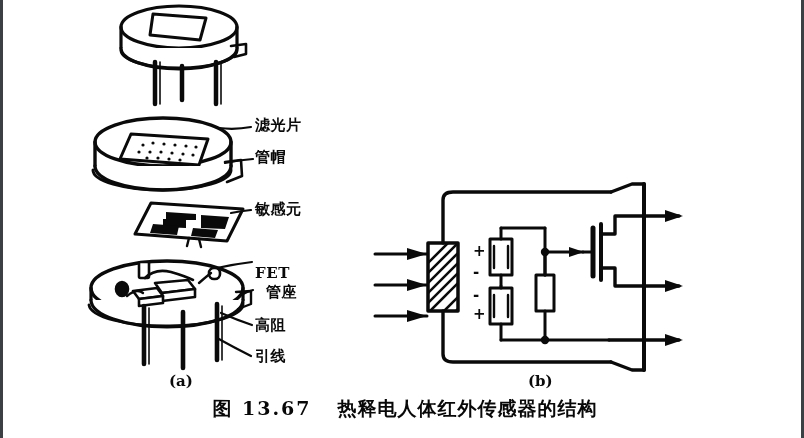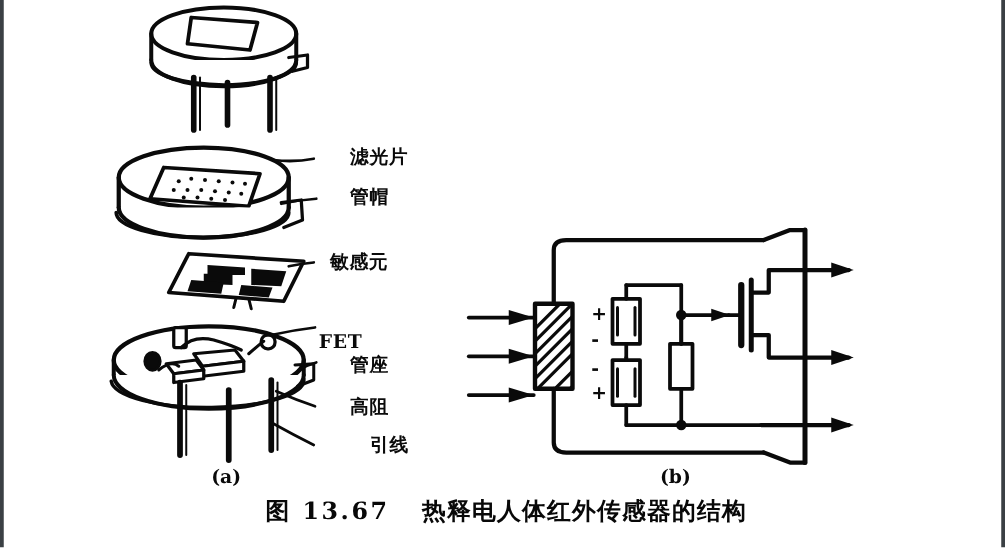--- a/index.html
+++ b/index.html
@@ -21,21 +21,21 @@
   svg{display:block;}
 
   .lbl{
     position:absolute;
     font-family:"DejaVu Sans","Liberation Sans",sans-serif;
     color:#0a0a0a;
     font-weight:700;
     white-space:nowrap;
     letter-spacing:0.5px;
   }
-  .lbl-cn{font-size:15px;margin-left:25px;}
+  .lbl-cn{font-size:15px;}
   .lbl-en{font-size:15px;font-family:"DejaVu Serif","Liberation Serif",serif;font-weight:800;letter-spacing:0.6px;}
   .subfig{
     position:absolute;
     font-family:"DejaVu Serif","Liberation Serif",serif;
     font-weight:800;font-size:15px;color:#0a0a0a;
   }
   .caption{
     position:absolute;
     left:0;right:0;top:396px;
     text-align:center;
@@ -273,29 +273,29 @@
           </g>
 
         </g>
       </g>
     </svg>
 
     <div class="lbl lbl-cn" style="left:252px;top:116px;">滤光片</div>
 
     <div class="lbl lbl-cn" style="left:252px;top:148px;">管帽</div>
 
-    <div class="lbl lbl-cn" style="left:236px;top:200px;text-align:right;">敏感元</div>
+    <div class="lbl lbl-cn" style="left:252px;top:200px;text-align:right;">敏感元</div>
 
     <div class="lbl lbl-en" style="left:252px;top:264px;">FET</div>
 
-    <div class="lbl lbl-cn" style="left:252px;top:283px;">管座</div>
+    <div class="lbl lbl-cn" style="left:263px;top:283px;">管座</div>
 
     <div class="lbl lbl-cn" style="left:252px;top:316px;">高阻</div>
 
-    <div class="lbl lbl-cn" style="left:268px;top:347px;">引线</div>
+    <div class="lbl lbl-cn" style="left:252px;top:347px;">引线</div>
 
     <div class="sign" style="left:470px;top:244px;">+</div>
     <div class="sign" style="left:470px;top:265px;">-</div>
     <div class="sign" style="left:470px;top:288px;">-</div>
     <div class="sign" style="left:470px;top:307px;">+</div>
 
     <div class="subfig" style="left:166px;top:372px;">(a)</div>
 
     <div class="subfig" style="left:525px;top:372px;">(b)</div>
 

